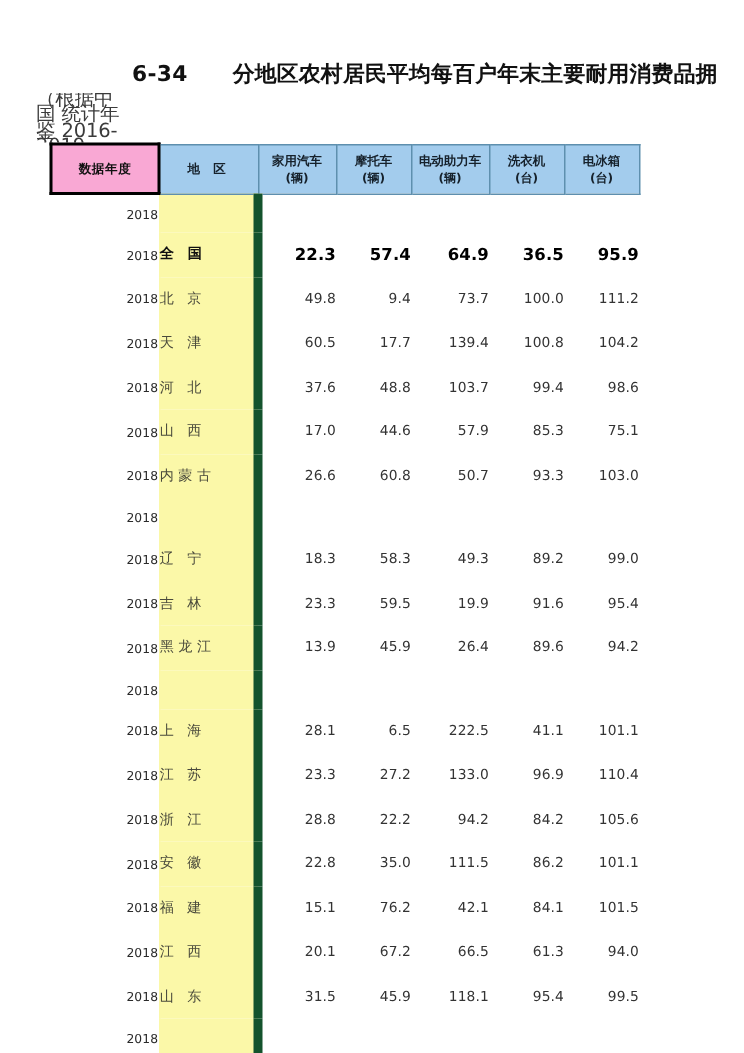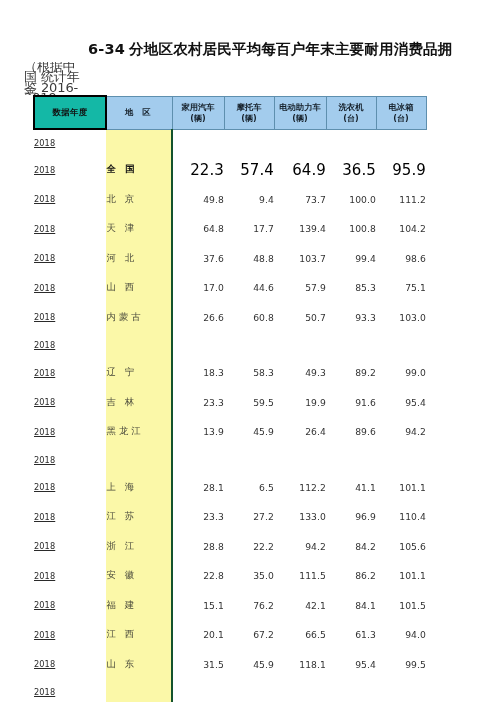--- a/index.html
+++ b/index.html
@@ -21,21 +21,21 @@
     position: absolute;
     left: 88px;
     top: 40px;
     white-space: nowrap;
     font-family: "DejaVu Sans", "Liberation Sans", sans-serif;
     font-size: 14.5px;
     font-weight: 600;
     letter-spacing: 0.2px;
     color: #111;
   }
-  #doc-title .tnum { margin-right: 4px; font-weight: 600; }
+  #doc-title .tnum { margin-right: 30px; font-weight: 600; }
 
   
   #source-note {
     position: absolute;
     left: 24px;
     top: 62px;
     width: 62px;
     font-family: "DejaVu Sans", "Liberation Sans", sans-serif;
     font-size: 13px;
     line-height: 10.4px;
@@ -67,51 +67,51 @@
     border: 1px solid #5e8fae;
     text-align: center;
     font-family: "DejaVu Sans", "Liberation Sans", sans-serif;
     font-size: 8.3px;
     font-weight: 600;
     line-height: 11px;
     color: #16212b;
   }
   .hdr-cell .u { display: block; font-size: 8.1px; }
   .hdr-year {
-    background: #14b8a6;
+    background: #f9a8d4;
     border: 2px solid #000000;
     text-align: center;
     font-family: "DejaVu Sans", "Liberation Sans", sans-serif;
     font-size: 8.4px;
     font-weight: 600;
     color: #111;
     letter-spacing: 0.4px;
   }
   .hdr-region {
     letter-spacing: 3px;
   }
 
   
   .data-row { height: 29.5px; }
   .data-row.blank-row { height: 26px; }
 
   td.year-cell {
     background: #ffffff;
     border: none;
+    text-align: right;
     padding-right: 4px;
     font-family: "DejaVu Sans", "Liberation Sans", sans-serif;
     font-size: 8.2px;
     color: #2a2a2a;
     letter-spacing: 0.1px;
-    text-decoration: underline;
   }
   td.region-cell {
     background: #fbf8a8;
     border-left: 1px solid #fbf8a8;
-    border-right: 2px solid #14532d;
+    border-right: 6px solid #14532d;
     text-align: left;
     padding-left: 12px;
     font-family: "DejaVu Sans", "Liberation Sans", sans-serif;
     font-size: 9.4px;
     color: #4a4a3c;
     letter-spacing: 3px;
   }
   td.region-cell.total {
     color: #111;
     font-weight: 700;
@@ -120,23 +120,23 @@
     background: #ffffff;
     border: none;
     text-align: right;
     padding-right: 20px;
     font-family: "DejaVu Sans", "Liberation Sans", sans-serif;
     font-size: 9.2px;
     color: #333333;
     letter-spacing: 0.1px;
   }
   tr.total-row td.num-cell {
-    font-weight: 400;
+    font-weight: 700;
     color: #000;
-    font-size: 15px;
+    font-size: 11px;
   }
 </style>
 </head>
 <body>
 
 <div id="doc-title">
   <span class="tnum">6-34</span><span>分地区农村居民平均每百户年末主要耐用消费品拥</span>
 </div>
 
 <div id="source-note">（根据中国
@@ -203,21 +203,21 @@
         <td class="region-cell">北 京</td>
         <td class="num-cell">49.8</td>
         <td class="num-cell">9.4</td>
         <td class="num-cell">73.7</td>
         <td class="num-cell">100.0</td>
         <td class="num-cell">111.2</td>
       </tr>
       <tr class="data-row">
         <td class="year-cell">2018</td>
         <td class="region-cell">天 津</td>
-        <td class="num-cell">64.8</td>
+        <td class="num-cell">60.5</td>
         <td class="num-cell">17.7</td>
         <td class="num-cell">139.4</td>
         <td class="num-cell">100.8</td>
         <td class="num-cell">104.2</td>
       </tr>
       <tr class="data-row">
         <td class="year-cell">2018</td>
         <td class="region-cell">河 北</td>
         <td class="num-cell">37.6</td>
         <td class="num-cell">48.8</td>
@@ -286,21 +286,21 @@
         <td class="num-cell"></td>
         <td class="num-cell"></td>
         <td class="num-cell"></td>
         <td class="num-cell"></td>
       </tr>
       <tr class="data-row">
         <td class="year-cell">2018</td>
         <td class="region-cell">上 海</td>
         <td class="num-cell">28.1</td>
         <td class="num-cell">6.5</td>
-        <td class="num-cell">112.2</td>
+        <td class="num-cell">222.5</td>
         <td class="num-cell">41.1</td>
         <td class="num-cell">101.1</td>
       </tr>
       <tr class="data-row">
         <td class="year-cell">2018</td>
         <td class="region-cell">江 苏</td>
         <td class="num-cell">23.3</td>
         <td class="num-cell">27.2</td>
         <td class="num-cell">133.0</td>
         <td class="num-cell">96.9</td>

